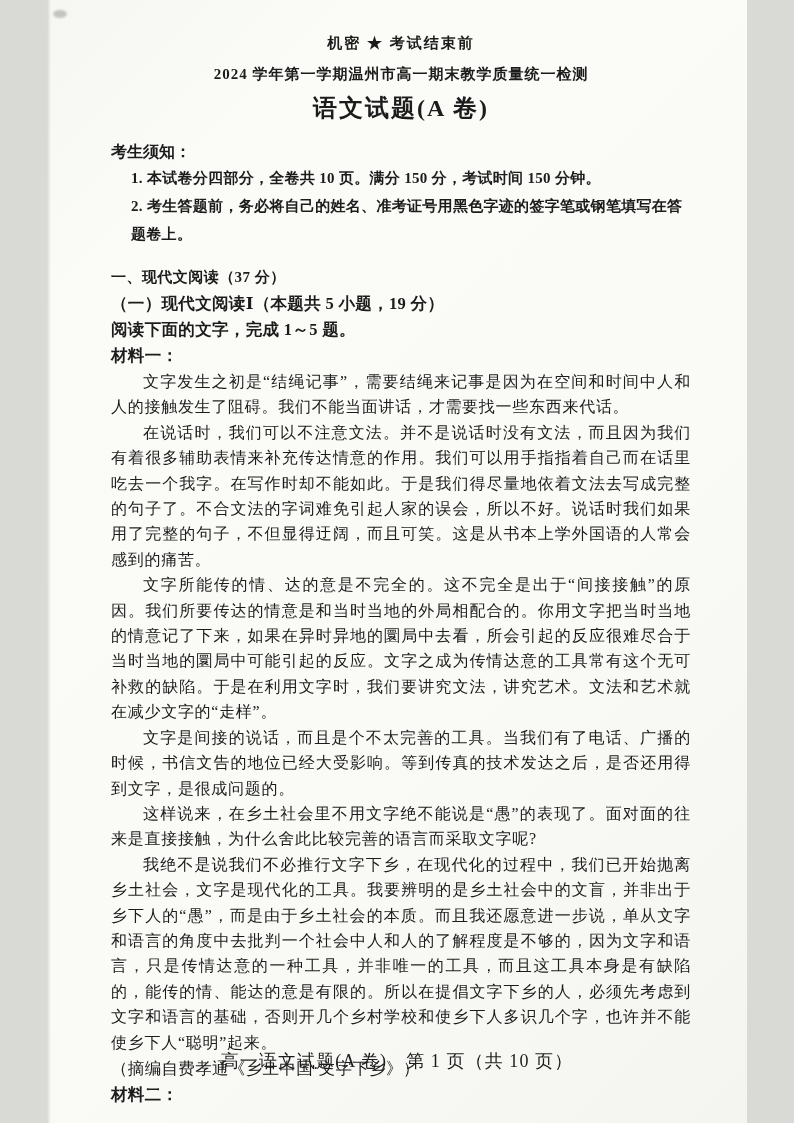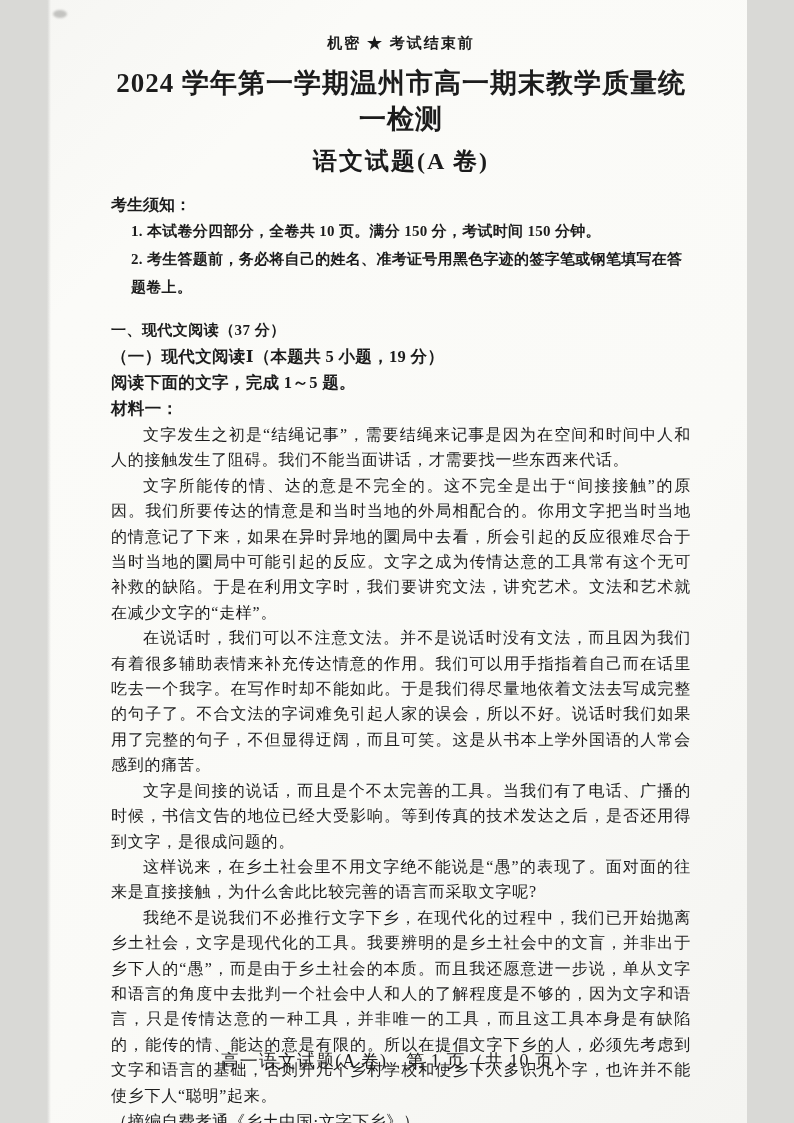--- a/index.html
+++ b/index.html
@@ -27,21 +27,21 @@
   .classification {
     text-align: center;
     font-size: 15px;
     font-weight: bold;
     letter-spacing: 2px;
     margin-bottom: 12px;
   }
   .title {
     margin: 1px 0 8px 0;
     text-align: center;
-    font-size: 27px;
+    font-size: 15px;
     font-weight: bold;
     letter-spacing: 1px;
   }
   .subtitle {
     margin: 0 0 16px 0;
     text-align: center;
     font-size: 24px;
     font-weight: bold;
     letter-spacing: 2px;
   }
@@ -110,22 +110,22 @@
     <div class="notice-item">2. 考生答题前，务必将自己的姓名、准考证号用黑色字迹的签字笔或钢笔填写在答题卷上。</div>
   </div>
 
   <div>
     <div class="section-heading">一、现代文阅读（37 分）</div>
     <div class="part-heading">（一）现代文阅读Ⅰ（本题共 5 小题，19 分）</div>
     <div class="instruction">阅读下面的文字，完成 1～5 题。</div>
 
     <div class="material-label">材料一：</div>
     <p class="body-para">文字发生之初是“结绳记事”，需要结绳来记事是因为在空间和时间中人和人的接触发生了阻碍。我们不能当面讲话，才需要找一些东西来代话。</p>
+    <p class="body-para">在说话时，我们可以不注意文法。并不是说话时没有文法，而且因为我们有着很多辅助表情来补充传达情意的作用。我们可以用手指指着自己而在话里吃去一个我字。在写作时却不能如此。于是我们得尽量地依着文法去写成完整的句子了。不合文法的字词难免引起人家的误会，所以不好。说话时我们如果用了完整的句子，不但显得迂阔，而且可笑。这是从书本上学外国语的人常会感到的痛苦。</p>
     <p class="body-para">文字所能传的情、达的意是不完全的。这不完全是出于“间接接触”的原因。我们所要传达的情意是和当时当地的外局相配合的。你用文字把当时当地的情意记了下来，如果在异时异地的圜局中去看，所会引起的反应很难尽合于当时当地的圜局中可能引起的反应。文字之成为传情达意的工具常有这个无可补救的缺陷。于是在利用文字时，我们要讲究文法，讲究艺术。文法和艺术就在减少文字的“走样”。</p>
-    <p class="body-para">在说话时，我们可以不注意文法。并不是说话时没有文法，而且因为我们有着很多辅助表情来补充传达情意的作用。我们可以用手指指着自己而在话里吃去一个我字。在写作时却不能如此。于是我们得尽量地依着文法去写成完整的句子了。不合文法的字词难免引起人家的误会，所以不好。说话时我们如果用了完整的句子，不但显得迂阔，而且可笑。这是从书本上学外国语的人常会感到的痛苦。</p>
     <p class="body-para">文字是间接的说话，而且是个不太完善的工具。当我们有了电话、广播的时候，书信文告的地位已经大受影响。等到传真的技术发达之后，是否还用得到文字，是很成问题的。</p>
     <p class="body-para">这样说来，在乡土社会里不用文字绝不能说是“愚”的表现了。面对面的往来是直接接触，为什么舍此比较完善的语言而采取文字呢?</p>
     <p class="body-para">我绝不是说我们不必推行文字下乡，在现代化的过程中，我们已开始抛离乡土社会，文字是现代化的工具。我要辨明的是乡土社会中的文盲，并非出于乡下人的“愚”，而是由于乡土社会的本质。而且我还愿意进一步说，单从文字和语言的角度中去批判一个社会中人和人的了解程度是不够的，因为文字和语言，只是传情达意的一种工具，并非唯一的工具，而且这工具本身是有缺陷的，能传的情、能达的意是有限的。所以在提倡文字下乡的人，必须先考虑到文字和语言的基础，否则开几个乡村学校和使乡下人多识几个字，也许并不能使乡下人“聪明”起来。</p>
     <div class="attribution">（摘编自费孝通《乡土中国·文字下乡》）</div>
 
     <div class="material-label">材料二：</div>
   </div>
 
   <div class="footer">高一语文试题(A 卷)　第 1 页（共 10 页）</div>
 </div>

